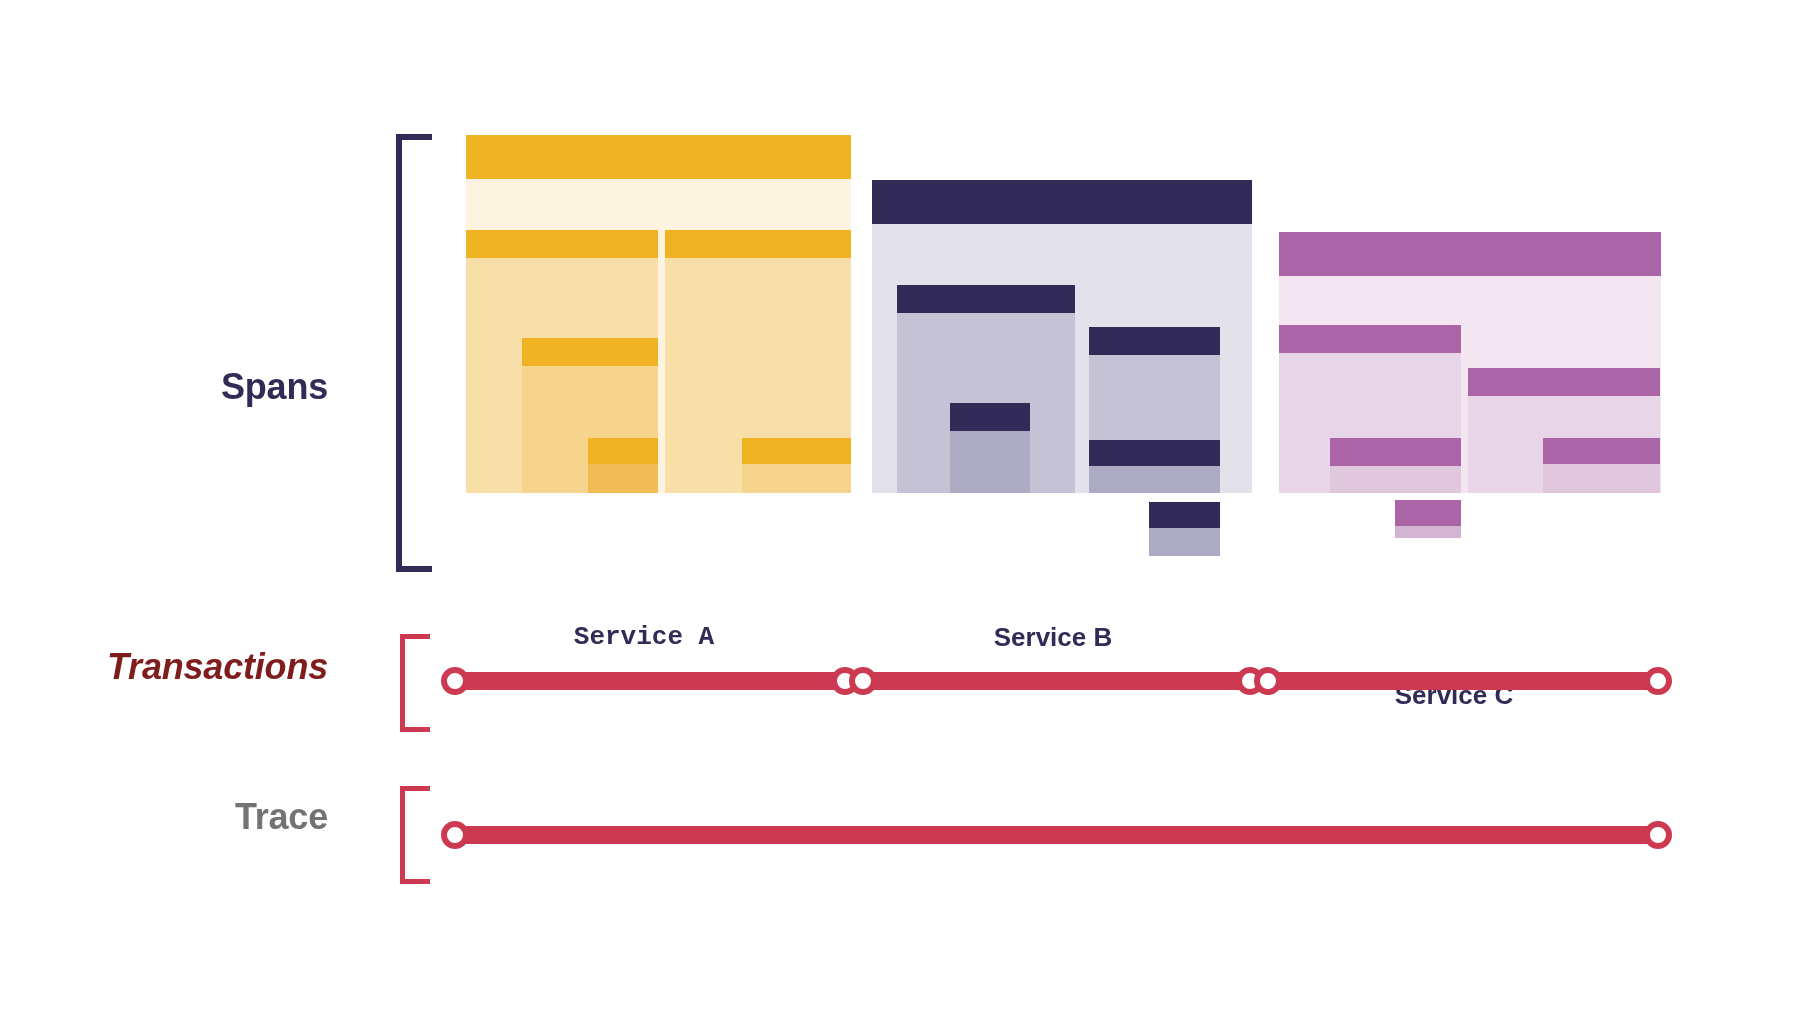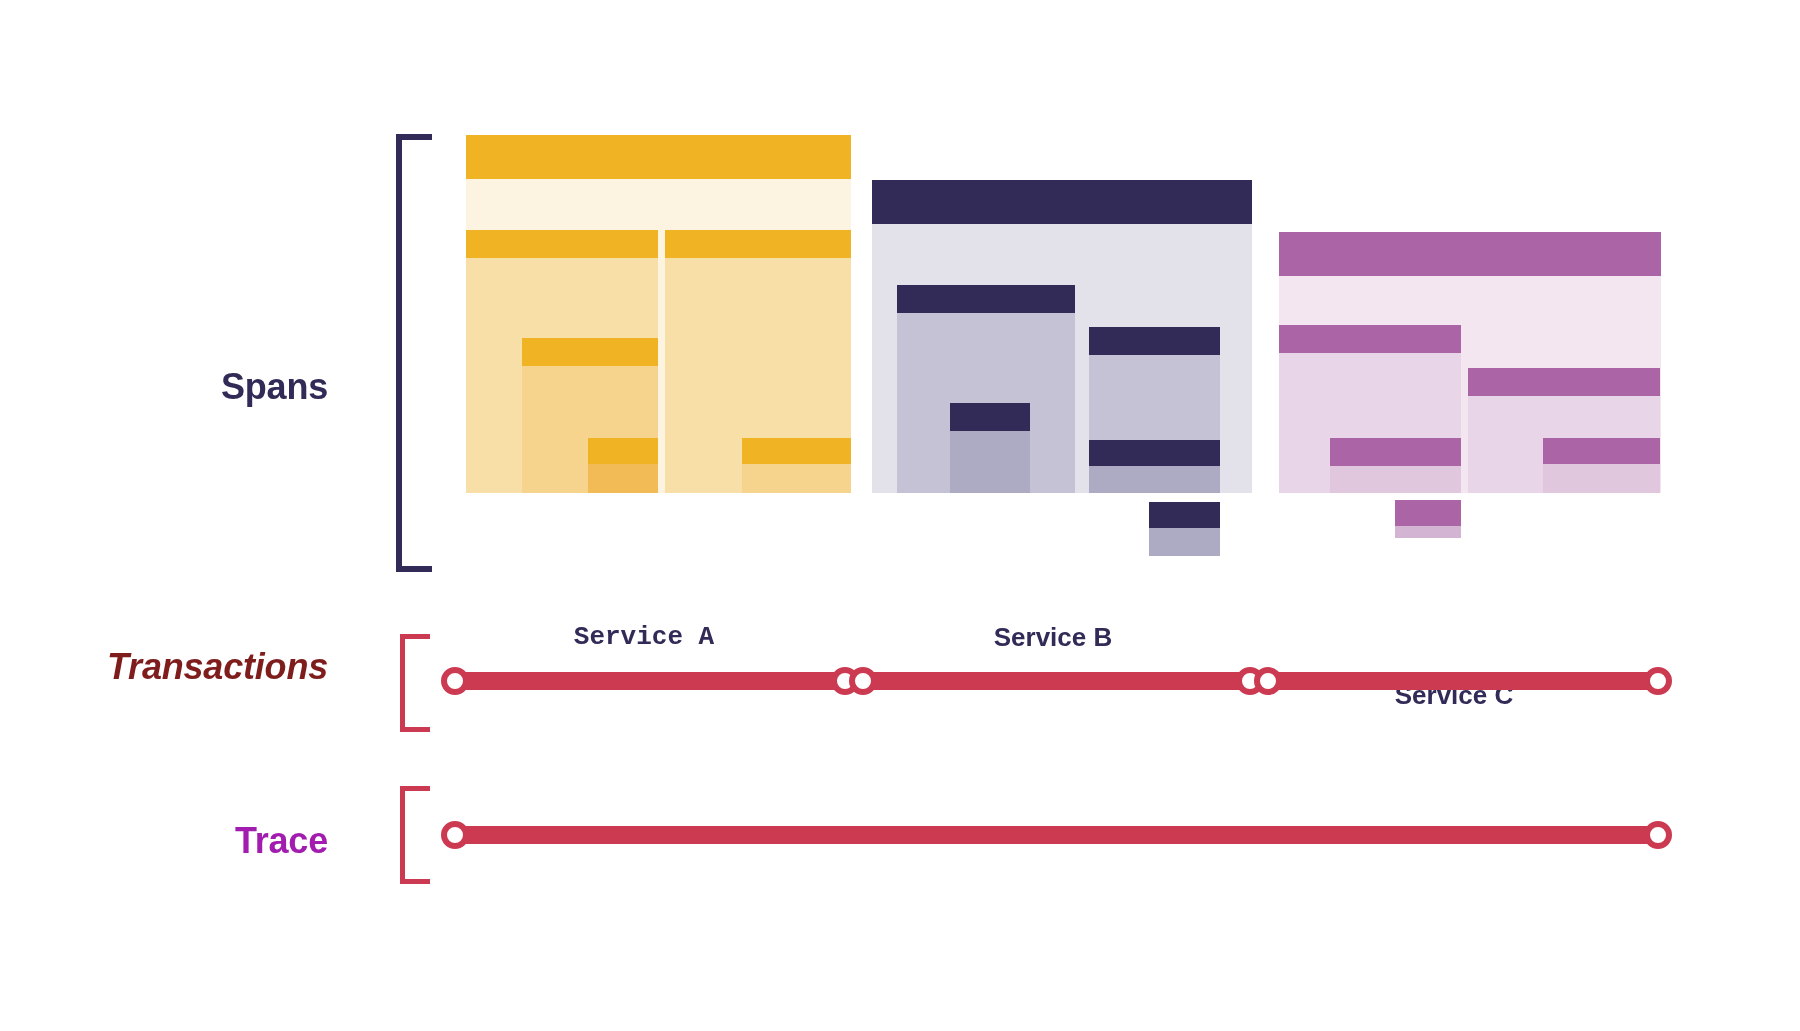--- a/index.html
+++ b/index.html
@@ -37,23 +37,23 @@
   }
   #transactions-label {
     font-size: 36px;
     color: #7f1d1d;
     right: 1472px;
     top: 646px;
     font-style: italic;
   }
   #trace-label {
     font-size: 36px;
-    color: #a21caf;
+    color: #737373;
     right: 1472px;
-    top: 820px;
+    top: 796px;
   }
 
   
   .bracket {
     position: absolute;
     border-style: solid;
     border-right: none;
     box-sizing: border-box;
   }
   #spans-bracket {

